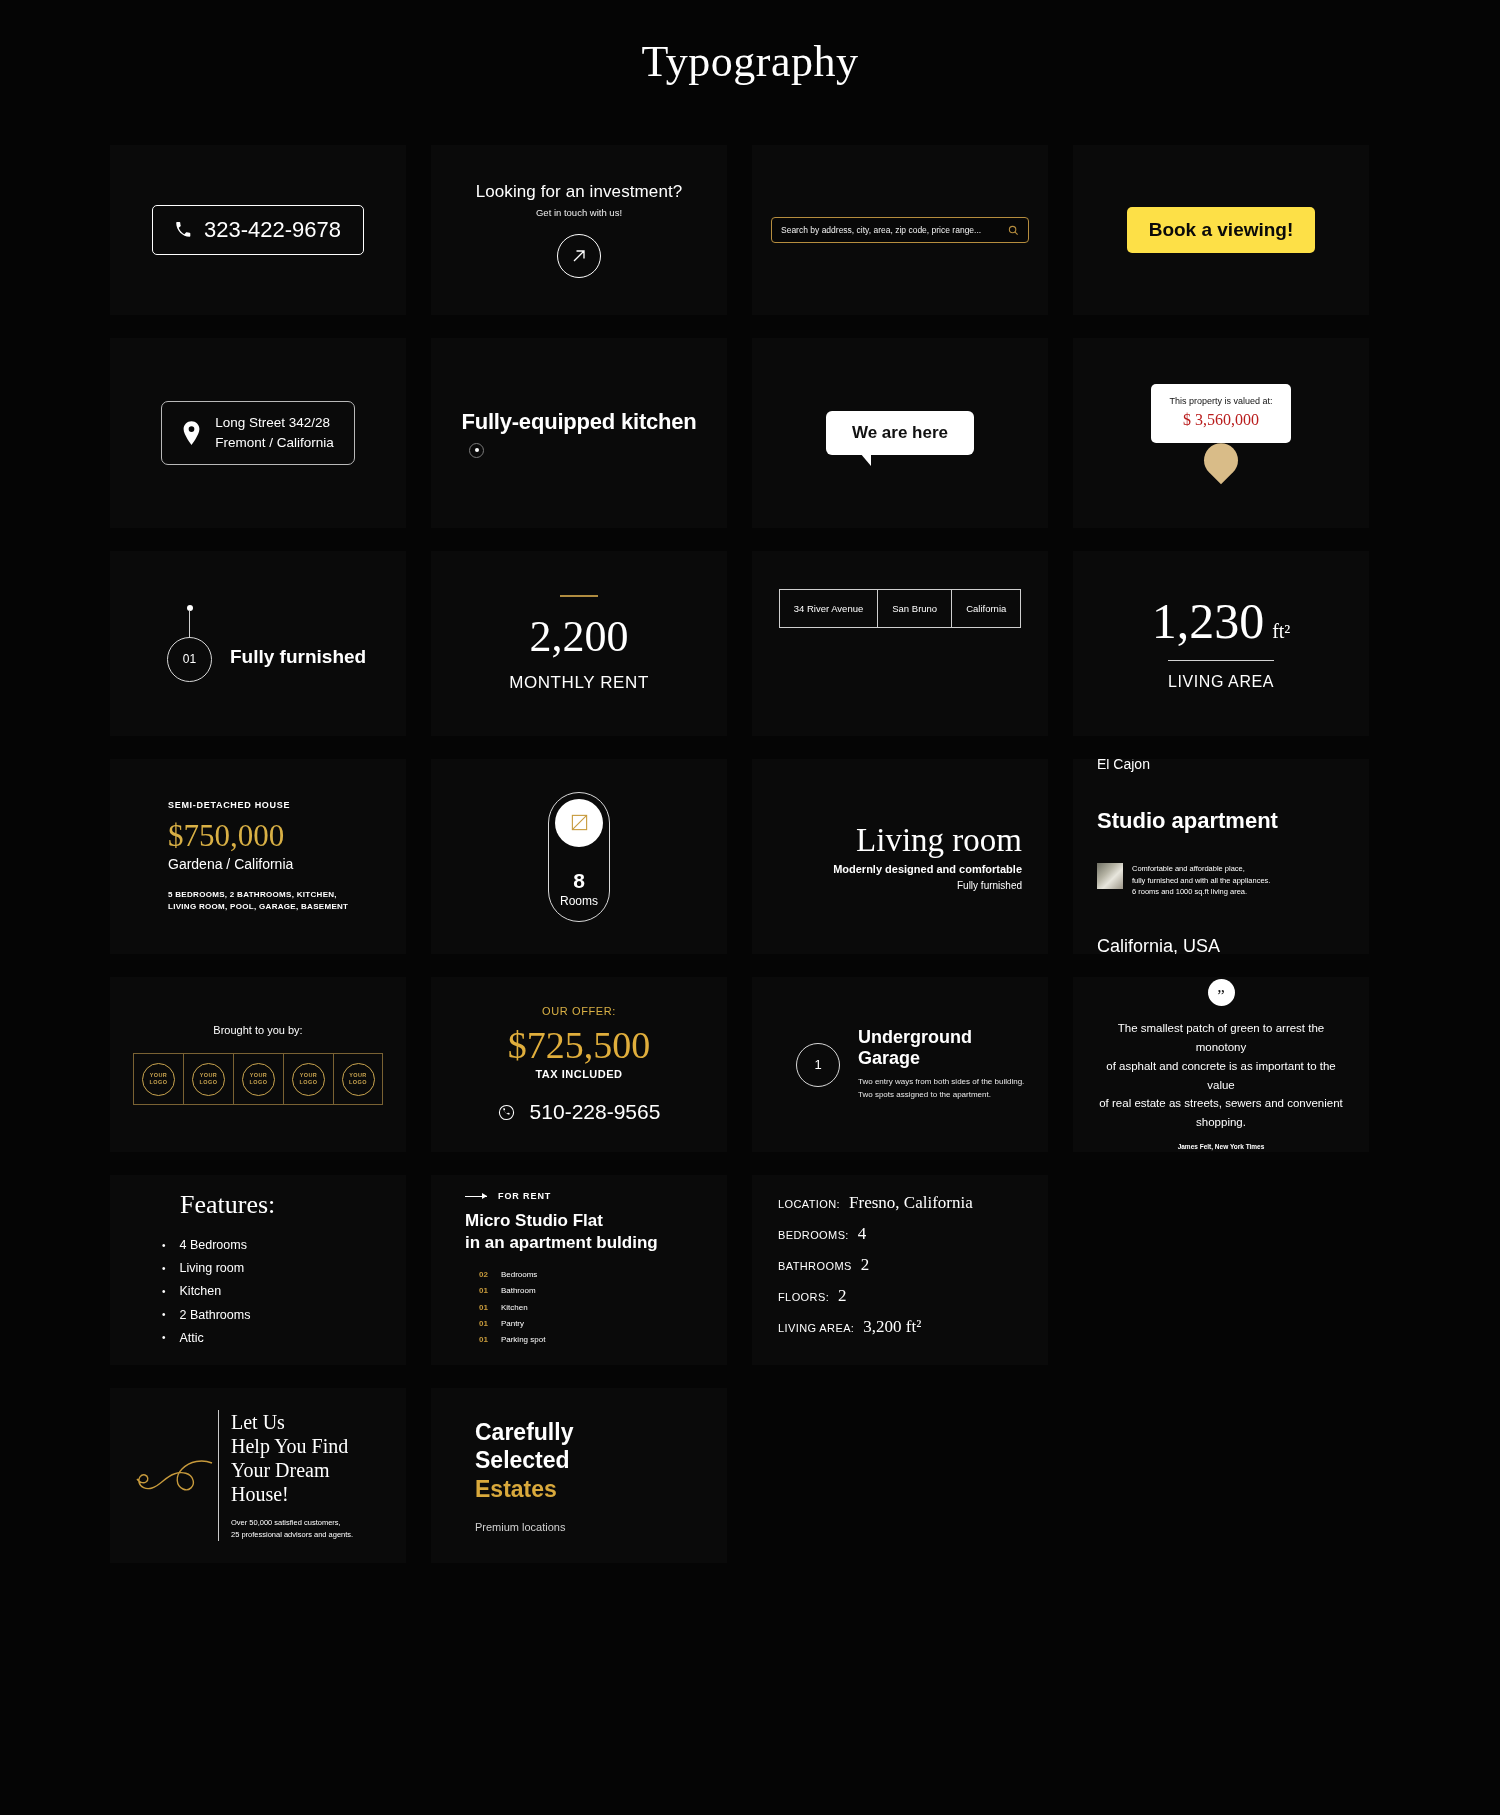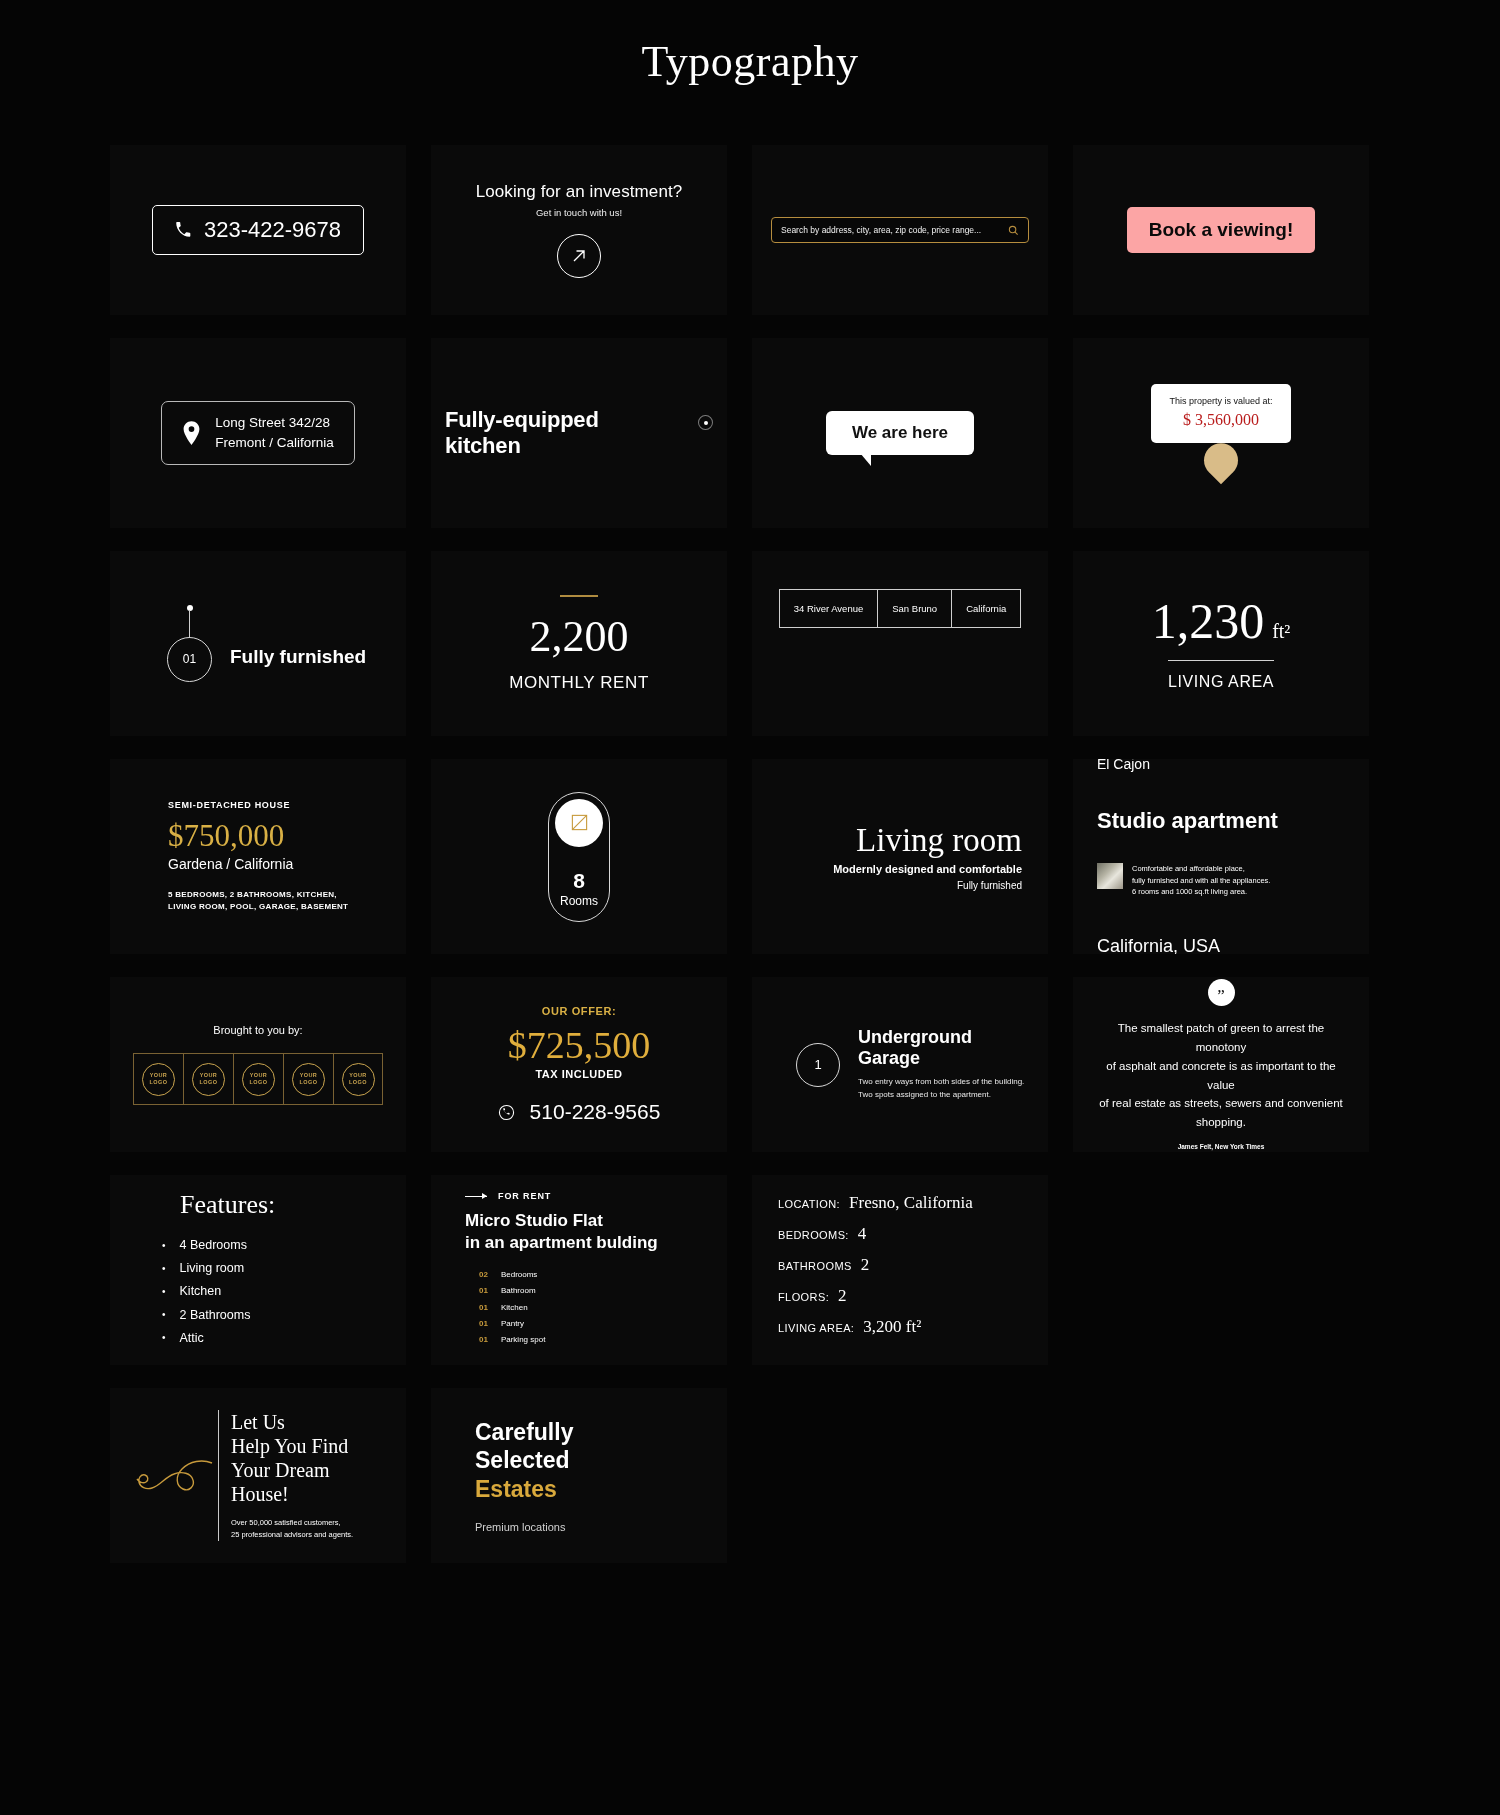--- a/index.html
+++ b/index.html
@@ -70,21 +70,21 @@
     display: flex; align-items: center; padding: 0 9px;
   }
   .search-box input {
     flex: 1; background: transparent; border: 0; outline: 0;
     color: #f2f2f2; font-family: "Liberation Sans", sans-serif; font-size: 8.5px;
   }
   .search-box input::placeholder { color: #f2f2f2; opacity: 1; }
 
   
   .white-btn {
-    background: #fca5a5; color: #0a0a0a; border-radius: 5px;
+    background: #fde047; color: #0a0a0a; border-radius: 5px;
     padding: 12px 22px; font-size: 19px; font-weight: 700;
   }
 
   
   .addr-pill {
     border: 1px solid #b9b9b9; border-radius: 7px;
     padding: 11px 20px; display: flex; align-items: center; gap: 14px;
   }
   .addr-lines { font-size: 13.5px; line-height: 1.45; }
 
@@ -92,21 +92,21 @@
   .kitchen-title { font-size: 22px; font-weight: 700; letter-spacing: -.2px; }
   .dot-ring {
     width: 15px; height: 15px; border-radius: 50%;
     border: 1px solid #7a7a7a; position: relative;
     align-self: flex-start; margin-left: 24px; margin-top: 8px;
   }
   .dot-ring::after {
     content: ""; position: absolute; inset: 0; margin: auto;
     width: 4px; height: 4px; border-radius: 50%; background: #fff;
   }
-  .kitchen-wrap { align-self: stretch; display: flex; align-items: center; }
+  .kitchen-wrap { align-self: stretch; display: flex; flex-direction: column; align-items: center; }
 
   
   .bubble {
     background: #fff; color: #111; border-radius: 6px;
     padding: 12px 26px; font-size: 17px; font-weight: 700; position: relative;
   }
   .bubble::after {
     content: ""; position: absolute; left: 34px; bottom: -11px;
     border-left: 11px solid transparent; border-right: 0 solid transparent;
     border-top: 13px solid #fff;
@@ -203,21 +203,21 @@
     border-right: 0; display: flex; align-items: center; justify-content: center;
   }
   .logo-cell:last-child { border-right: 1px solid #7a6233; }
   .logo-ring {
     width: 33px; height: 33px; border-radius: 50%; border: 1px solid #c9a44f;
     display: flex; flex-direction: column; align-items: center; justify-content: center;
     color: #c9a44f; font-size: 5.5px; font-weight: 700; letter-spacing: .4px; line-height: 1.25;
   }
 
   
-  .offer .olabel { font-size: 11px; font-weight: 700; letter-spacing: .6px; color: #d9b045; }
+  .offer .olabel { font-size: 11px; font-weight: 400; letter-spacing: .6px; color: #d9b045; }
   .offer .oprice { font-family: "Liberation Serif", serif; font-size: 38px; color: #e0ae3c; margin-top: 9px; line-height: 1; }
   .offer .otax { font-size: 11px; font-weight: 700; letter-spacing: .5px; margin-top: 4px; }
   .offer .ophone { display: flex; align-items: center; gap: 15px; font-size: 21px; margin-top: 20px; }
 
   
   .garage { flex-direction: row; gap: 18px; padding-left: 44px; justify-content: flex-start; }
   .garage .gring {
     width: 44px; height: 44px; flex: 0 0 44px; border: 1px solid #d8d8d8; border-radius: 50%;
     display: flex; align-items: center; justify-content: center; font-size: 13px;
   }

